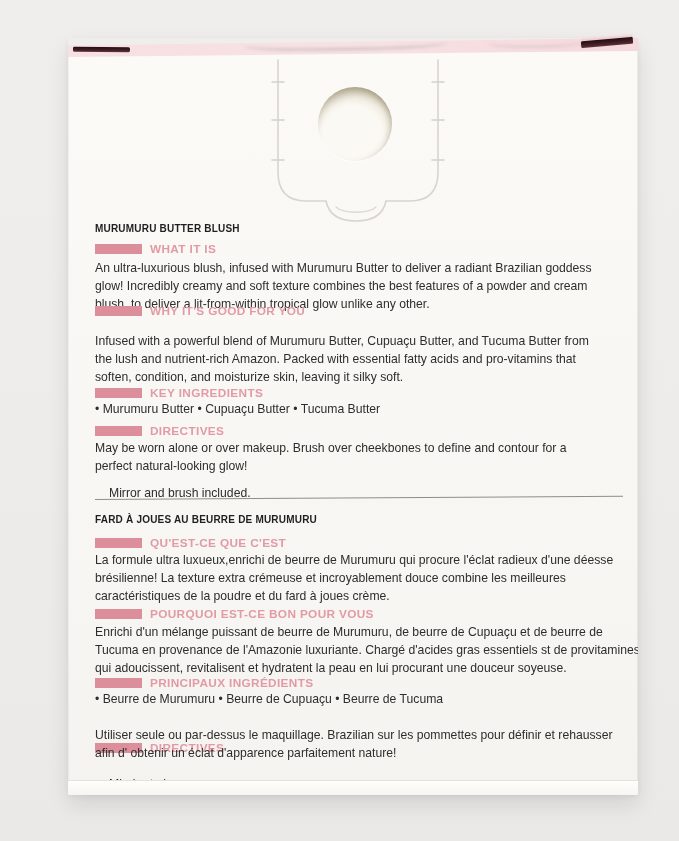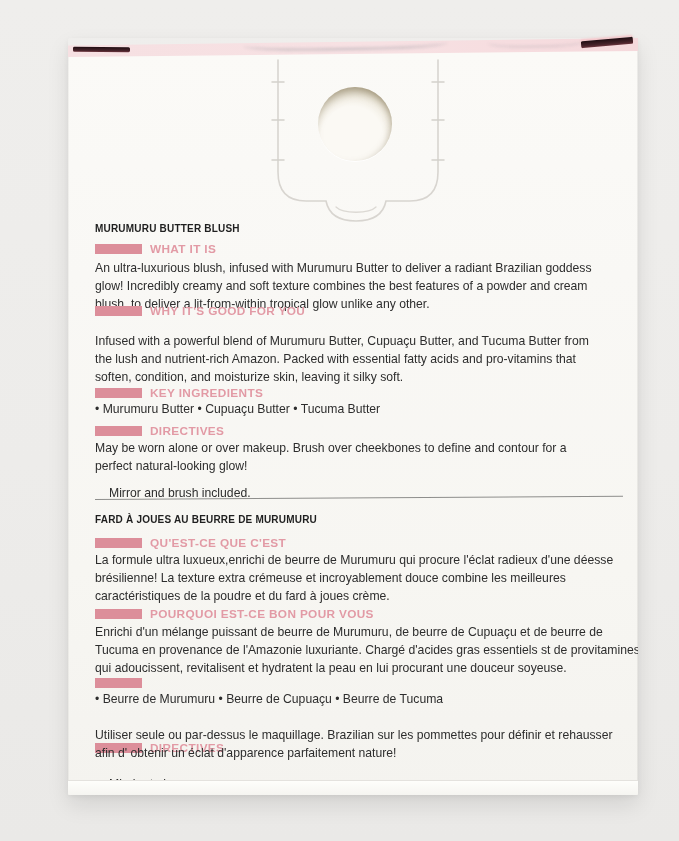--- a/index.html
+++ b/index.html
@@ -168,20 +168,21 @@
         <div class="sec-header" style="top:557px">
           <span class="bar"></span>
           <span class="hl">POURQUOI EST-CE BON POUR VOUS</span>
         </div>
         <p class="body" style="top:572px">Enrichi d'un mélange puissant de beurre de Murumuru, de beurre de Cupuaçu et de beurre de
 Tucuma en provenance de l'Amazonie luxuriante. Chargé d'acides gras essentiels st de provitamines
 qui adoucissent, revitalisent et hydratent la peau en lui procurant une douceur soyeuse.</p>
 
         <div class="sec-header" style="top:626px">
           <span class="bar"></span>
+          <span class="hl">PRINCIPAUX INGRÉDIENTS</span>
         </div>
         <p class="body" style="top:639px">• Beurre de Murumuru • Beurre de Cupuaçu • Beurre de Tucuma</p>
 
         <div class="sec-header" style="top:691px">
           <span class="bar"></span>
           <span class="hl">DIRECTIVES</span>
         </div>
         <p class="body" style="top:675px">Utiliser seule ou par-dessus le maquillage. Brazilian sur les pommettes pour définir et rehausser
 afin d' obtenir un éclat d'apparence parfaitement nature!</p>
 

